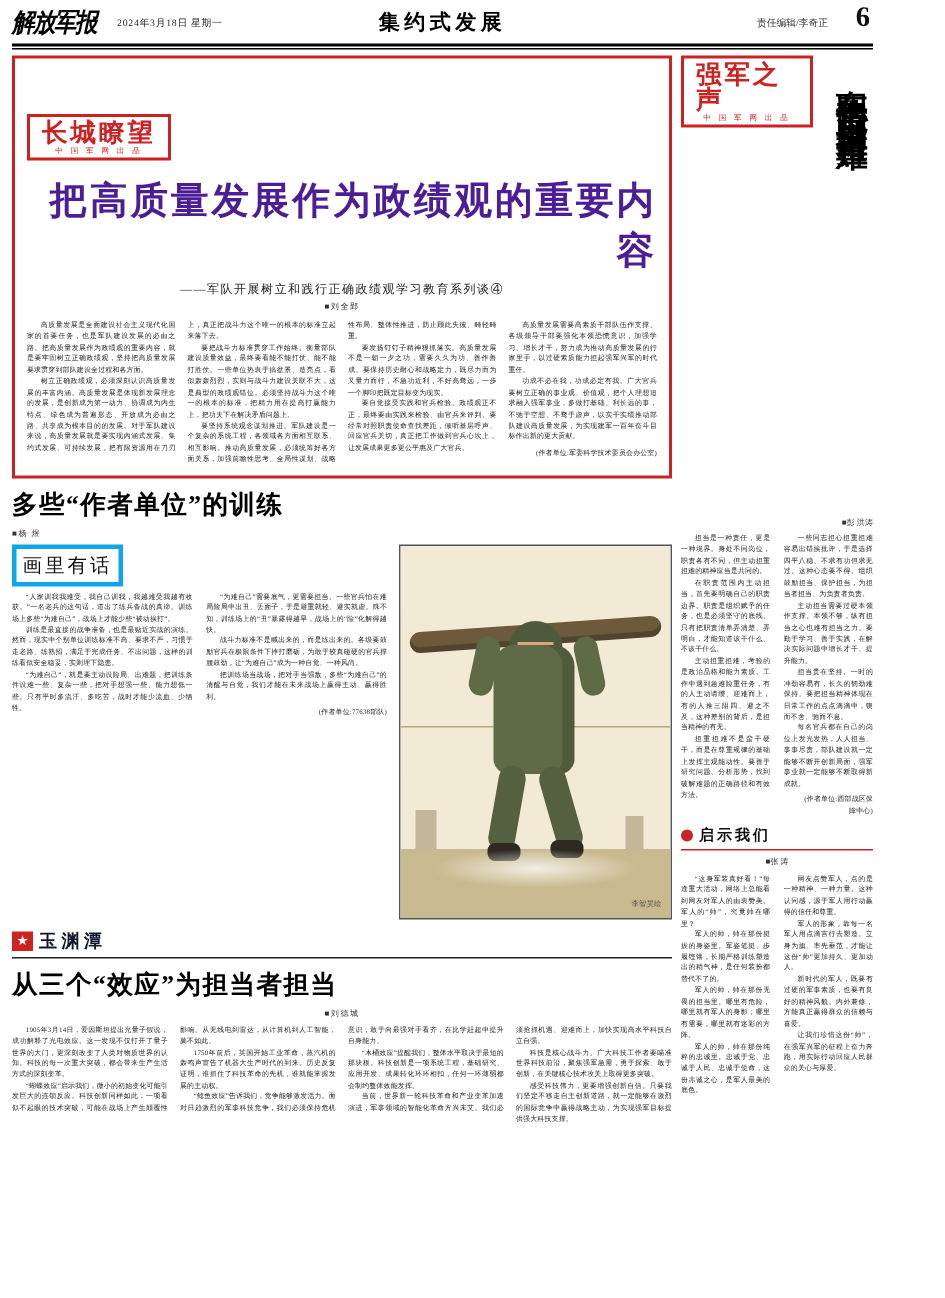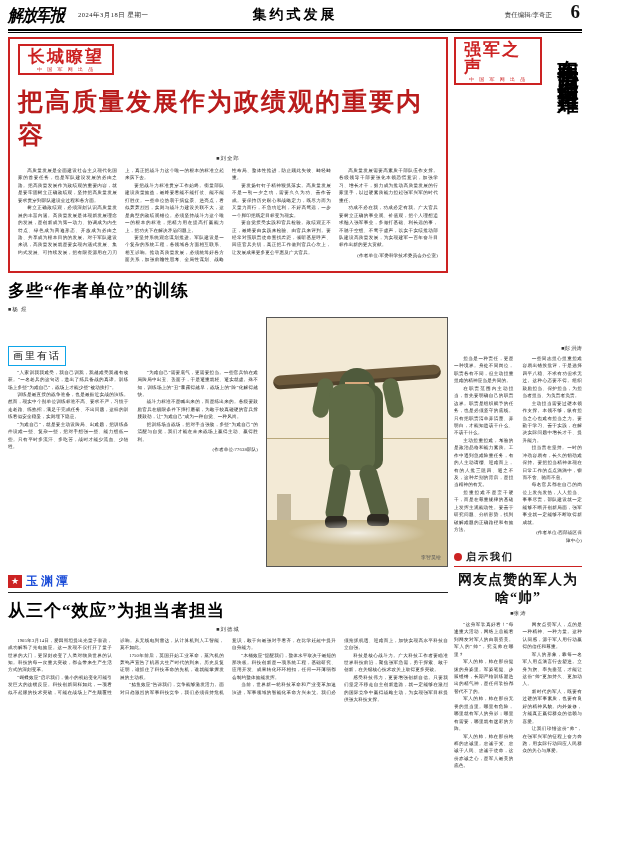--- a/index.html
+++ b/index.html
@@ -102,21 +102,21 @@
     letter-spacing: 0.15px;
   }
   .flowtext p { margin: 0 0 0 0; }
 
   
   .lead-box {
     border: 2px solid #cc2222;
     padding: 5px 8px 7px 8px;
     margin-bottom: 6px;
   }
-  .badge-row { display: flex; align-items: flex-end; }
+  .badge-row { display: flex; align-items: flex-end; margin-top: 32px; }
   .col-badge {
     border: 2px solid #cc2222;
     padding: 2px 8px 1px 8px;
     display: inline-block;
     line-height: 1;
   }
   .col-badge .cn {
     font-size: 17px;
     font-weight: bold;
     color: #cc2222;
@@ -124,26 +124,26 @@
     font-family: "Liberation Serif", serif;
   }
   .badge-sub {
     font-size: 5px;
     color: #cc2222;
     letter-spacing: 2px;
     margin-top: 2px;
     text-align: center;
   }
   .lead-headline {
-    text-align: left;
+    text-align: right;
     font-size: 25px;
     font-weight: bold;
     letter-spacing: 2px;
     margin: 10px 0 4px 0;
-    color: #b91c1c;
+    color: #4c1d95;
   }
   .lead-sub {
     text-align: center;
     font-size: 8px;
     color: #222;
     letter-spacing: 1px;
     margin-bottom: 2px;
   }
   .byline {
     text-align: center;
@@ -170,21 +170,21 @@
     background: #cc2222;
     color: #fff;
     font-size: 9px;
     line-height: 1;
     padding: 2px 3px;
   }
   .star-label {
     font-size: 12px;
     font-weight: bold;
     letter-spacing: 3px;
-    color: #1d4ed8;
+    color: #0f172a;
   }
   .sec-rule {
     height: 1px;
     background: #222;
     margin: 2px 0 4px 0;
   }
 
   .art-headline {
     font-size: 17px;
     font-weight: bold;
@@ -249,27 +249,26 @@
   .illus .far1, .illus .far2 {
     position: absolute; bottom: 46px; background: #9a8d6a; opacity: .55;
   }
   .illus .far1 { left: 10px; width: 14px; height: 26px; }
   .illus .far2 { left: 150px; width: 12px; height: 22px; }
   .illus .sign {
     position: absolute; bottom: 6px; right: 6px; font-size: 5px; color: #555;
   }
 
   .mini-head {
-    border: 1px solid #0ea5e9;
+    border: 3px solid #0ea5e9;
     padding: 2px 4px;
-    font-size: 10px;
+    font-size: 13px;
     letter-spacing: 2px;
     display: inline-block;
     margin-bottom: 3px;
-    margin-top: 29px;
   }
 
   
   .right-badge-wrap { display: flex; flex-direction: column; align-items: flex-start; }
   .vertical-title {
     writing-mode: vertical-rl;
     text-orientation: upright;
     font-size: 21px;
     font-weight: bold;
     letter-spacing: 3px;
@@ -316,20 +315,21 @@
     <div class="col-left">
 
       <div class="lead-box">
         <div class="badge-row">
           <div class="col-badge">
             <div class="cn">长城瞭望</div>
             <div class="badge-sub">中 国 军 网 出 品</div>
           </div>
         </div>
         <div class="lead-headline">把高质量发展作为政绩观的重要内容</div>
+        <div class="lead-sub">——军队开展树立和践行正确政绩观学习教育系列谈④</div>
         <div class="byline">■刘全郢</div>
         <div class="cols4 flowtext">
           <p>高质量发展是全面建设社会主义现代化国家的首要任务，也是军队建设发展的必由之路。把高质量发展作为政绩观的重要内容，就是要牢固树立正确政绩观，坚持把高质量发展要求贯穿到部队建设全过程和各方面。</p>
           <p>树立正确政绩观，必须深刻认识高质量发展的丰富内涵。高质量发展是体现新发展理念的发展，是创新成为第一动力、协调成为内生特点、绿色成为普遍形态、开放成为必由之路、共享成为根本目的的发展。对于军队建设来说，高质量发展就是要实现内涵式发展、集约式发展、可持续发展，把有限资源用在刀刃上，真正把战斗力这个唯一的根本的标准立起来落下去。</p>
           <p>要把战斗力标准贯穿工作始终。衡量部队建设质量效益，最终要看能不能打仗、能不能打胜仗。一些单位热衷于搞盆景、造亮点，看似轰轰烈烈，实则与战斗力建设关联不大，这是典型的政绩观错位。必须坚持战斗力这个唯一的根本的标准，把精力用在提高打赢能力上，把功夫下在解决矛盾问题上。</p>
           <p>要坚持系统观念谋划推进。军队建设是一个复杂的系统工程，各领域各方面相互联系、相互影响。推动高质量发展，必须统筹好各方面关系，加强前瞻性思考、全局性谋划、战略性布局、整体性推进，防止顾此失彼、畸轻畸重。</p>
           <p>要发扬钉钉子精神狠抓落实。高质量发展不是一朝一夕之功，需要久久为功、善作善成。要保持历史耐心和战略定力，既尽力而为又量力而行，不急功近利，不好高骛远，一步一个脚印把既定目标变为现实。</p>
           <p>要自觉接受实践和官兵检验。政绩观正不正，最终要由实践来检验、由官兵来评判。要经常对照职责使命查找差距，倾听基层呼声、回应官兵关切，真正把工作做到官兵心坎上，让发展成果更多更公平惠及广大官兵。</p>
           <p>高质量发展需要高素质干部队伍作支撑。各级领导干部要强化本领恐慌意识，加强学习、增长才干，努力成为推动高质量发展的行家里手，以过硬素质能力担起强军兴军的时代重任。</p>
           <p>功成不必在我，功成必定有我。广大官兵要树立正确的事业观、价值观，把个人理想追求融入强军事业，多做打基础、利长远的事，不驰于空想、不骛于虚声，以实干实绩推动部队建设高质量发展，为实现建军一百年奋斗目标作出新的更大贡献。</p>
@@ -425,21 +425,20 @@
         <p>每名官兵都在自己的岗位上发光发热，人人担当、事事尽责，部队建设就一定能够不断开创新局面，强军事业就一定能够不断取得新成就。</p>
         <div class="small-credit">(作者单位:西部战区保障中心)</div>
       </div>
 
       <div class="wave-head">
         <span class="wave-dot"></span>
         <span class="wave-label">启示我们</span>
       </div>
       <div class="red-line"></div>
 
-      <div style="font-size:14px;font-weight:bold;letter-spacing:1px;text-align:center;margin:4px 0 3px 0;">网友点赞的军人为啥“帅”</div>
       <div style="font-size:5.4px;color:#333;text-align:center;margin-bottom:4px;">■张 涛</div>
 
       <div class="cols2 flowtext">
         <p>“这身军装真好看！”每逢重大活动，网络上总能看到网友对军人的由衷赞美。军人的“帅”，究竟帅在哪里？</p>
         <p>军人的帅，帅在那份挺拔的身姿里。军姿笔挺、步履铿锵，长期严格训练塑造出的精气神，是任何装扮都替代不了的。</p>
         <p>军人的帅，帅在那份无畏的担当里。哪里有危险，哪里就有军人的身影；哪里有需要，哪里就有迷彩的方阵。</p>
         <p>军人的帅，帅在那份纯粹的忠诚里。忠诚于党、忠诚于人民、忠诚于使命，这份赤诚之心，是军人最美的底色。</p>
         <p>网友点赞军人，点的是一种精神、一种力量。这种认同感，源于军人用行动赢得的信任和尊重。</p>
         <p>军人的形象，靠每一名军人用点滴言行去塑造。立身为旗、率先垂范，才能让这份“帅”更加持久、更加动人。</p>
         <p>新时代的军人，既要有过硬的军事素质，也要有良好的精神风貌。内外兼修，方能真正赢得群众的信赖与喜爱。</p>

